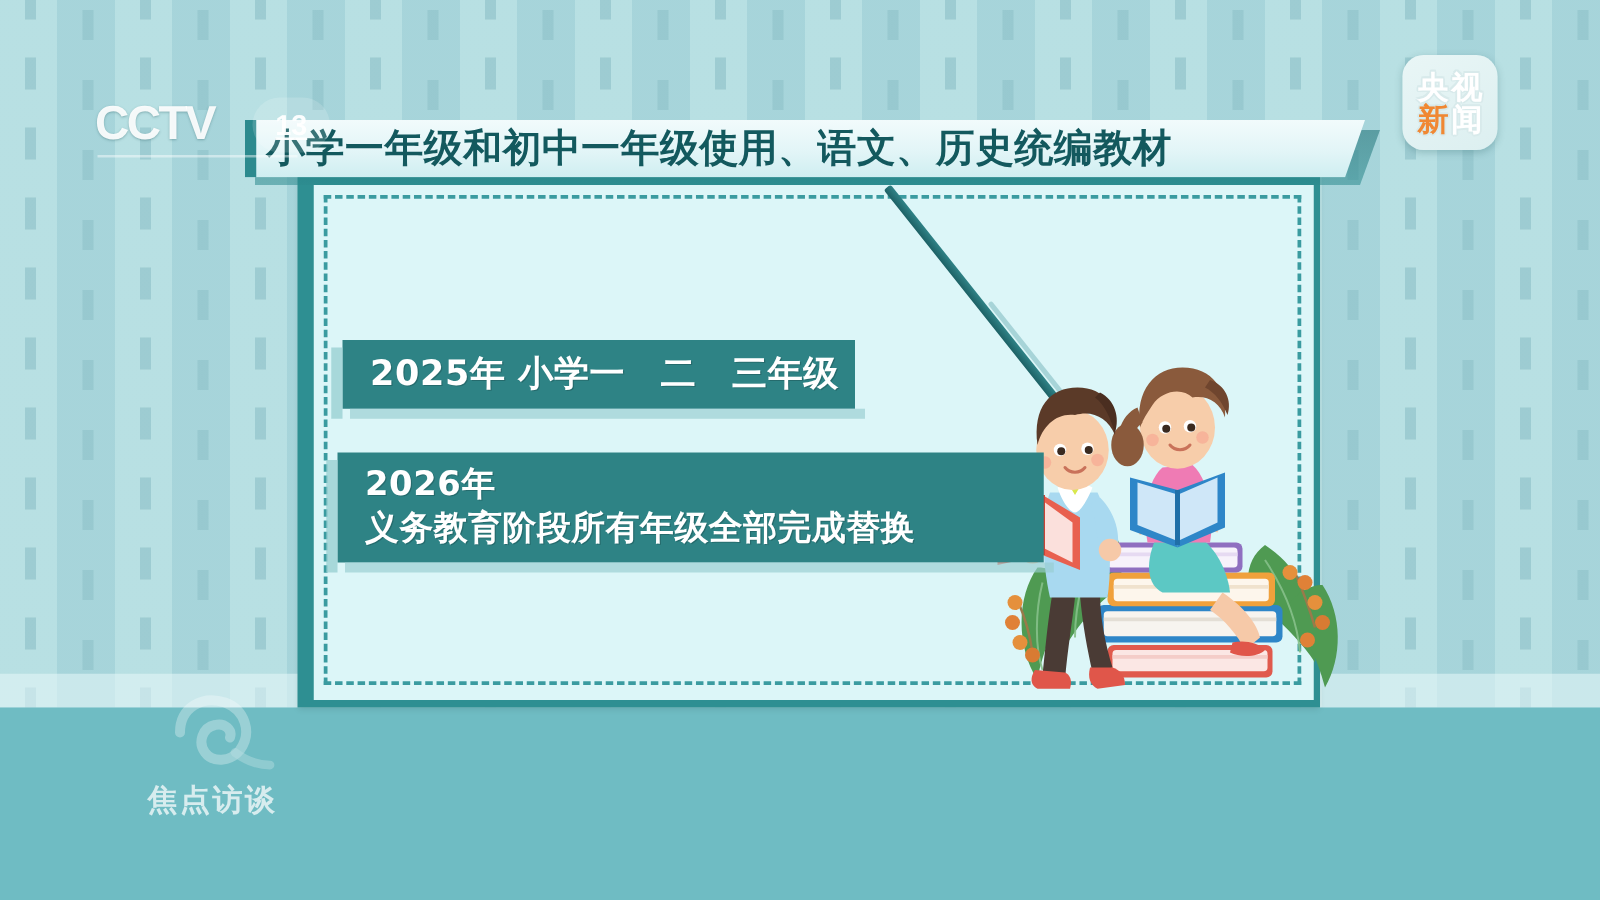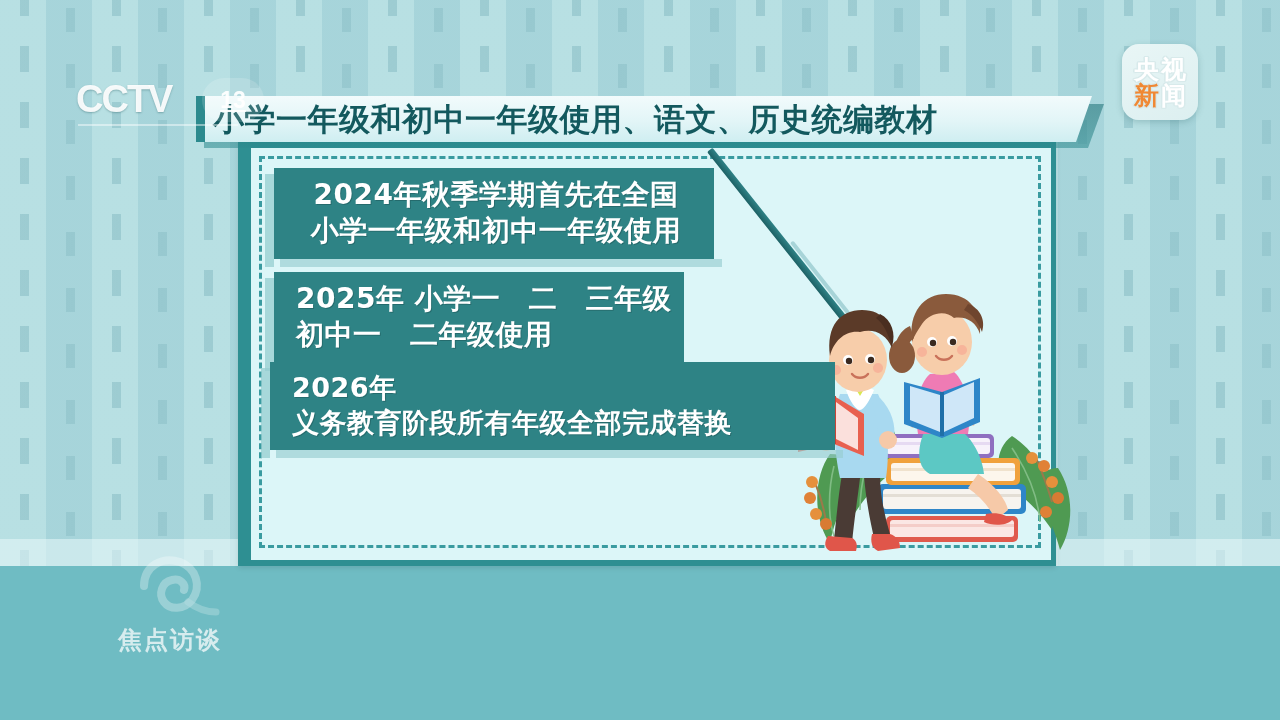--- a/index.html
+++ b/index.html
@@ -339,27 +339,22 @@
           <path d="M8 138 L44 128 L44 176 L8 184 Z" fill="#e8604f"></path>
           <path d="M74 146 L44 128 L44 176 L74 188 Z" fill="#e8604f"></path>
           <path d="M14 142 L42 133 L42 171 L14 178 Z" fill="#fbe0dc"></path>
           <path d="M68 150 L46 134 L46 171 L68 182 Z" fill="#fbe0dc"></path>
           <path d="M42 128 L46 128 L46 176 L42 176 Z" fill="#c74437"></path>
         </g>
       </g>
     </svg>
   </div>
 
-  <div class="info-box" id="box0">
-    <div class="info-line">2024年秋季学期首先在全国</div>
-    <div class="info-line">小学一年级和初中一年级使用</div>
-  </div>
   <div class="info-box" id="box1">
     <div class="info-line">2025年 小学一　二　三年级</div>
-    <div class="info-line">初中一　二年级使用</div>
   </div>
   <div class="info-box" id="box2">
     <div class="info-line">2026年</div>
     <div class="info-line">义务教育阶段所有年级全部完成替换</div>
   </div>
 
   <div class="headline-wrap">
     <div class="headline-shadow"></div>
     <div class="headline-bar">
       <div class="tick"></div>

